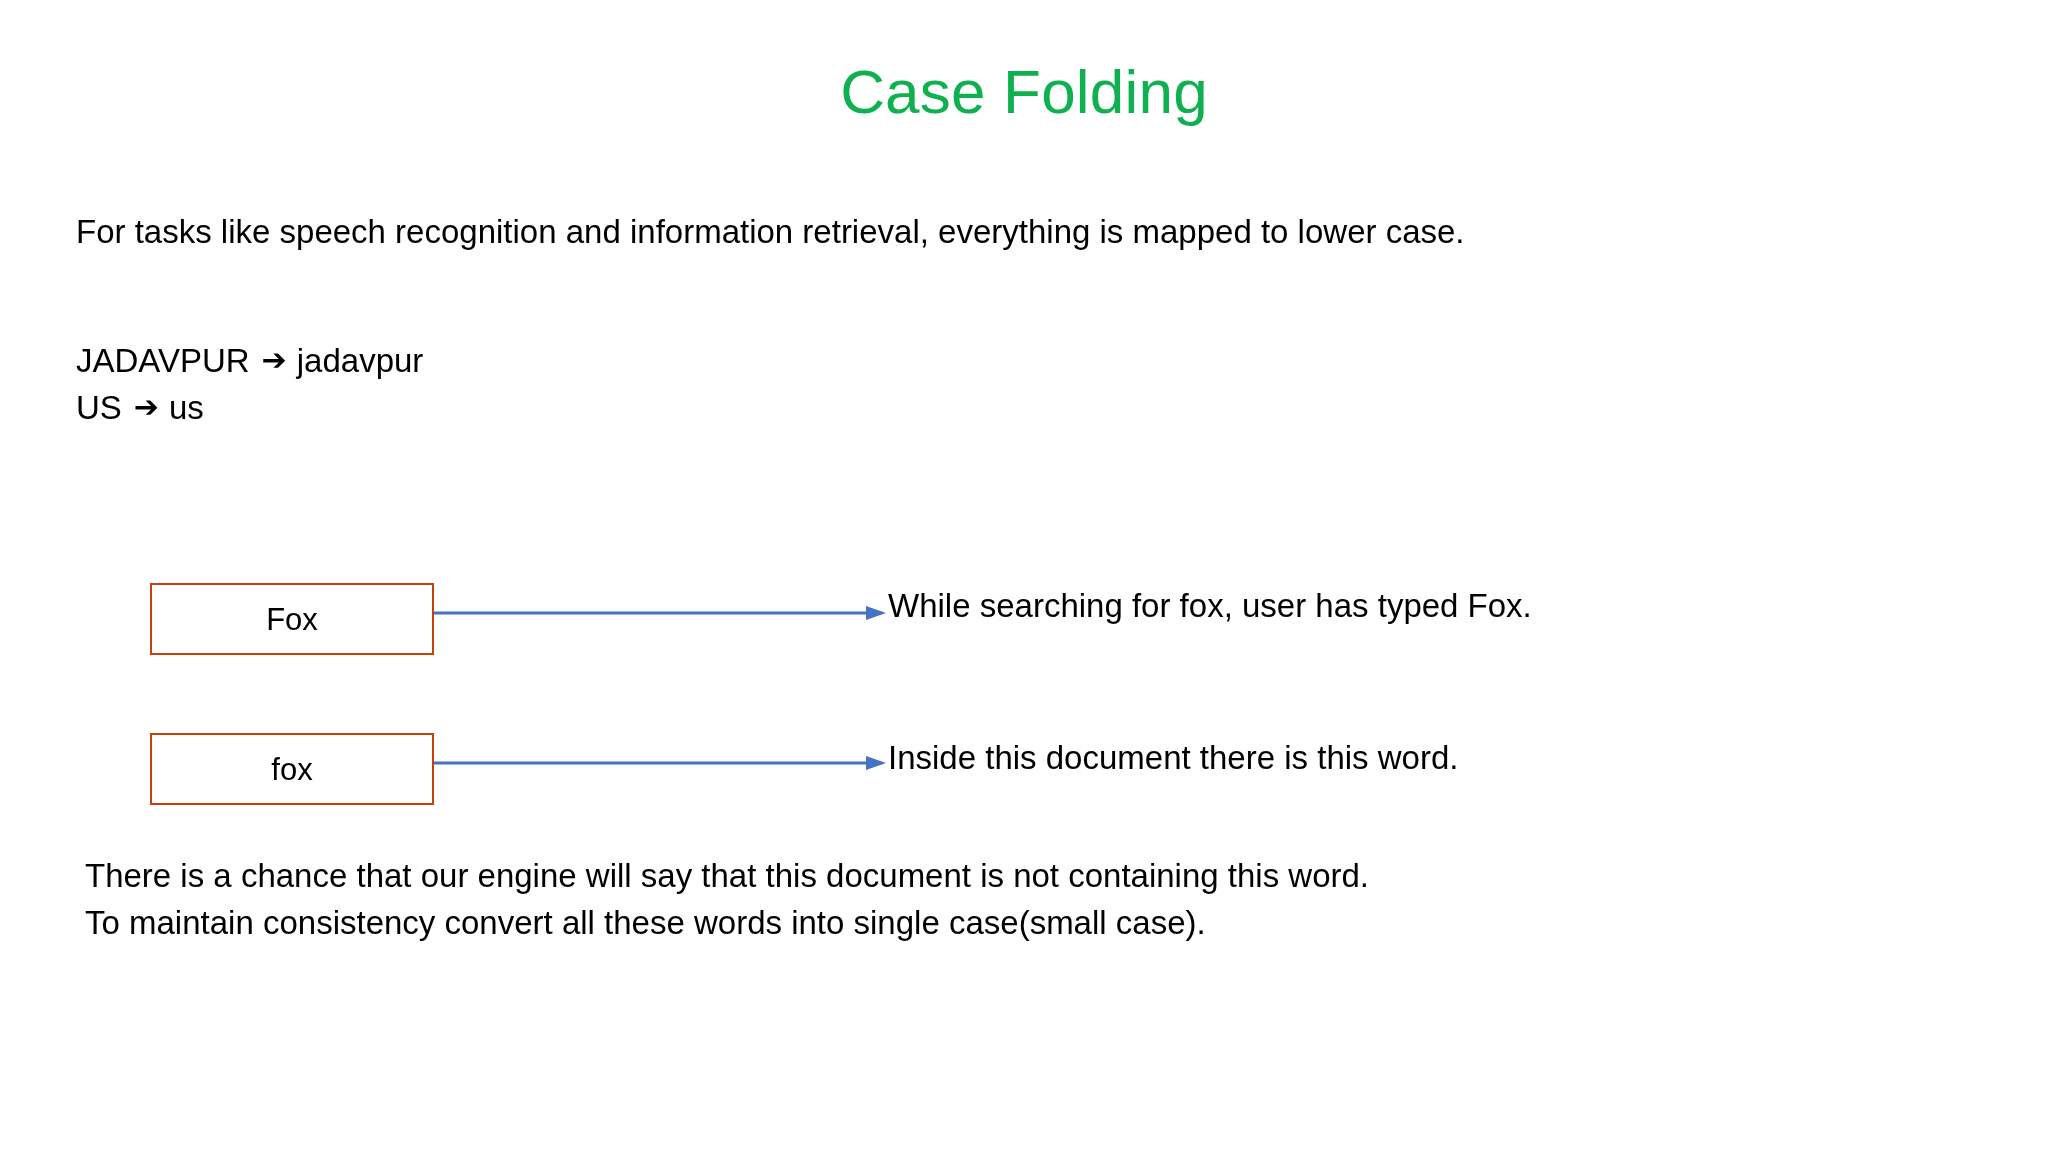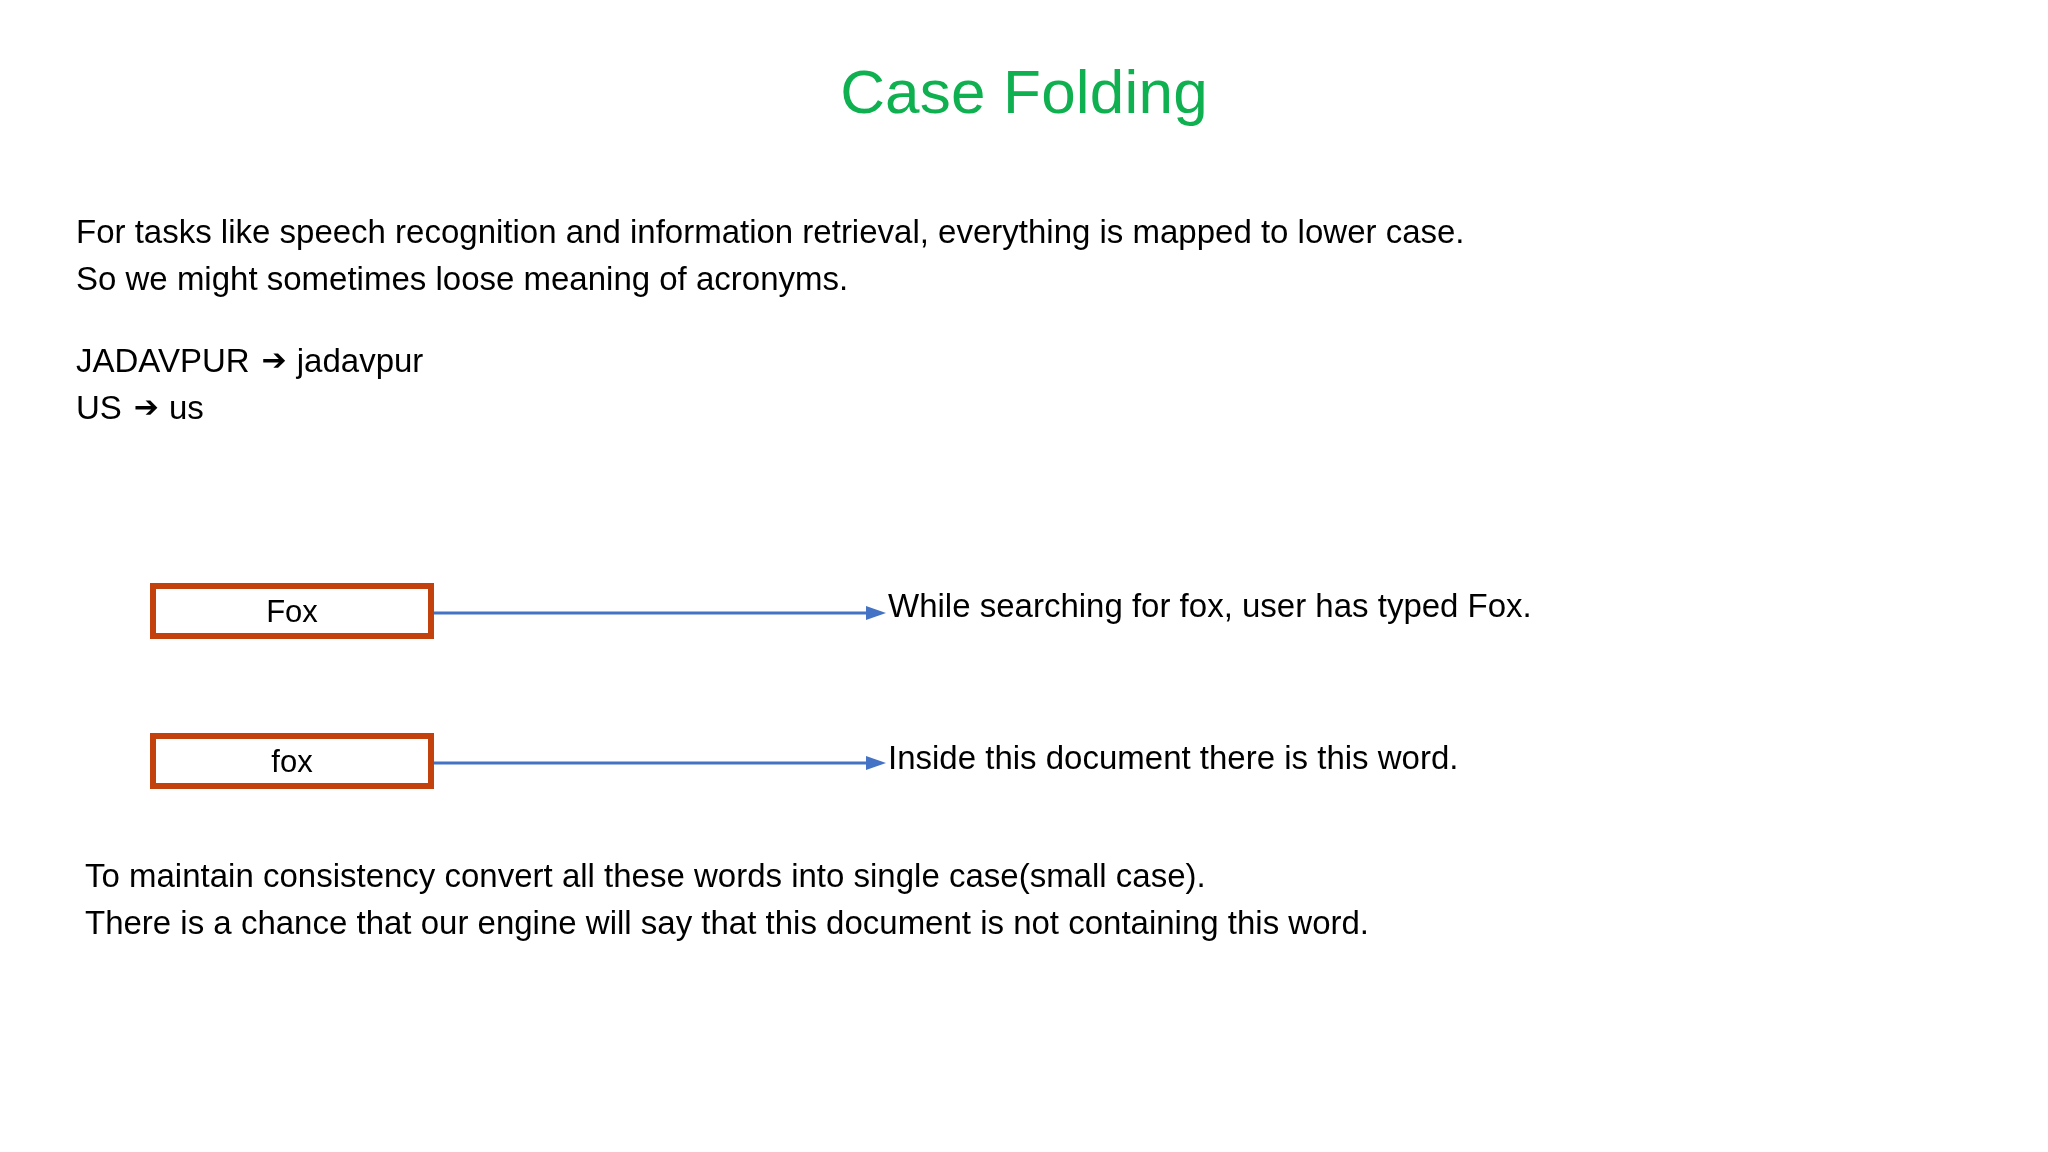--- a/index.html
+++ b/index.html
@@ -73,22 +73,22 @@
     margin: 0 10px 0 12px;
     transform: translateY(-1px);
     color: #000000;
   }
   .acronym-dst { display: inline-block; }
 
   .term-box {
     position: absolute;
     box-sizing: border-box;
     width: 284px;
-    height: 56px;
-    border: 6px solid #c2410c;
+    height: 72px;
+    border: 2px solid #c2410c;
     background: #ffffff;
     display: flex;
     align-items: center;
     justify-content: center;
     font-size: 31px;
     line-height: 1;
     color: #000000;
   }
   .term-box-1 { left: 150px; top: 583px; }
   .term-box-2 { left: 150px; top: 733px; }
@@ -126,21 +126,20 @@
 </style>
 </head>
 <body>
 
 <div class="slide">
 
   <div class="slide-title">Case Folding</div>
 
   <div class="intro-block">
     <span class="intro-line">For tasks like speech recognition and information retrieval, everything is mapped to lower case.</span>
-    <span class="intro-line">So we might sometimes loose meaning of acronyms.</span>
   </div>
 
   <div class="acronym-block">
     <div class="acronym-line">
       <span class="acronym-src">JADAVPUR</span>
       <span class="arrow-glyph">➔</span>
       <span class="acronym-dst">jadavpur</span>
     </div>
     <div class="acronym-line">
       <span class="acronym-src">US</span>
@@ -165,17 +164,17 @@
   </div>
 
   <svg class="connector connector-2" viewBox="0 0 452 24">
     <line x1="0" y1="12" x2="432" y2="12" stroke="#4472C4" stroke-width="3"></line>
     <polygon points="432,5 452,12 432,19" fill="#4472C4"></polygon>
   </svg>
 
   <div class="note-text note-text-2">Inside this document there is this word.</div>
 
   <div class="closing-block">
+    <span class="closing-line">There is a chance that our engine will say that this document is not containing this word.</span>
     <span class="closing-line">To maintain consistency convert all these words into single case(small case).</span>
-    <span class="closing-line">There is a chance that our engine will say that this document is not containing this word.</span>
   </div>
 
 </div>
 
 </body></html>

